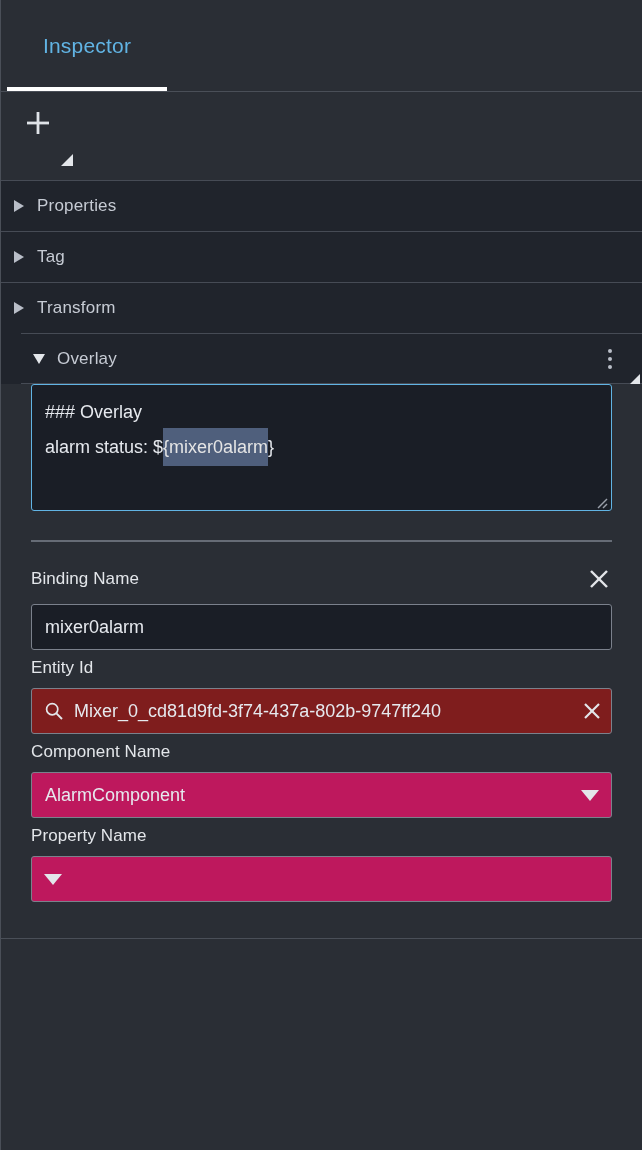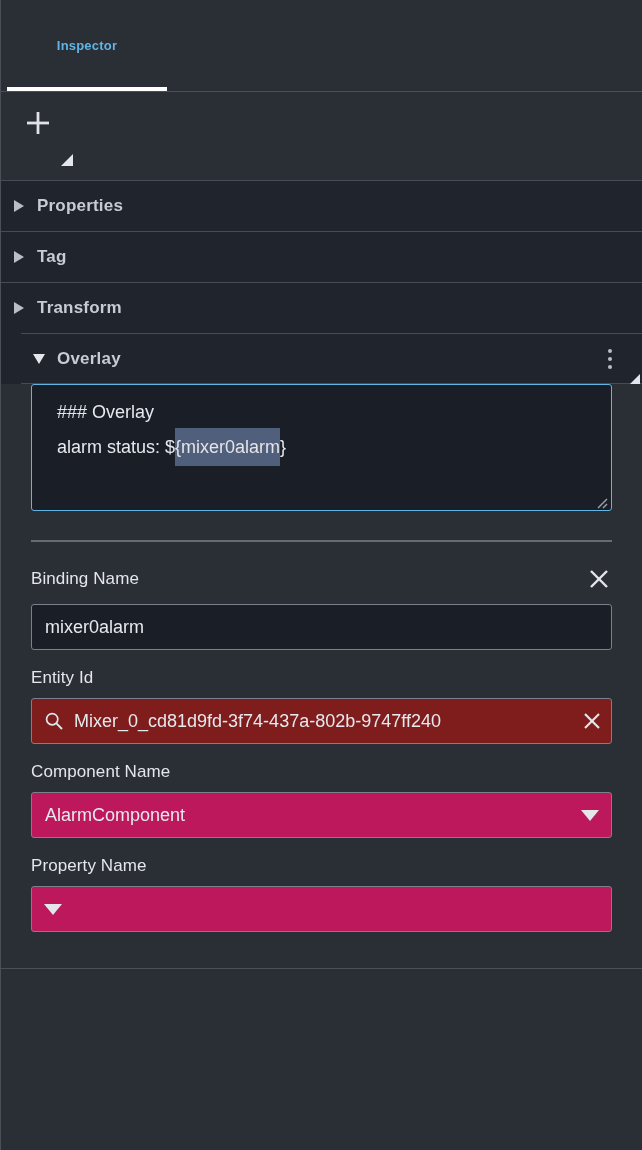--- a/index.html
+++ b/index.html
@@ -33,22 +33,22 @@
     top: 0;
     width: 160px;
     height: 91px;
     display: flex;
     align-items: center;
     justify-content: center;
     cursor: pointer;
   }
   .tab-label {
     color: #61b4e4;
-    font-size: 13px;
-    font-weight: bold;
+    font-size: 21px;
+    font-weight: normal;
     letter-spacing: 0.2px;
   }
   .tab-underline {
     position: absolute;
     left: 6px;
     top: 87px;
     width: 160px;
     height: 4px;
     background: #ffffff;
   }
@@ -94,21 +94,21 @@
   .caret {
     width: 36px;
     display: flex;
     align-items: center;
     justify-content: center;
     flex: 0 0 36px;
   }
   .section-title {
     color: #c6cbd4;
     font-size: 17px;
-    font-weight: bold;
+    font-weight: normal;
     letter-spacing: 0.2px;
   }
   .kebab {
     position: absolute;
     right: 30px;
     top: 50%;
     transform: translateY(-50%);
     display: flex;
     flex-direction: column;
     gap: 4px;
@@ -148,21 +148,21 @@
   .textarea-wrap {
     position: relative;
     height: 127px;
     background: #1a1e26;
     border: 1px solid #61b4e4;
     border-radius: 3px;
     overflow: hidden;
   }
   .textarea-text {
     position: absolute;
-    left: 25px;
+    left: 13px;
     top: 10px;
     right: 10px;
     color: #e6e9ee;
     font-size: 18px;
     line-height: 35px;
     white-space: pre;
   }
   .sel {
     background: #4f5f7c;
     color: #e5e5e5;
@@ -211,21 +211,21 @@
     cursor: text;
   }
   .input-value {
     color: #e6e9ee;
     font-size: 18px;
     padding-left: 13px;
     white-space: nowrap;
     overflow: hidden;
   }
 
-  .plain-label { padding-top: 18px; padding-bottom: 10px; }
+  .plain-label { padding-top: 8px; padding-bottom: 10px; }
 
   
   .search-box {
     position: relative;
     height: 46px;
     background: #7f1d1d;
     border: 1px solid #7b818c;
     border-radius: 3px;
     display: flex;
     align-items: center;

